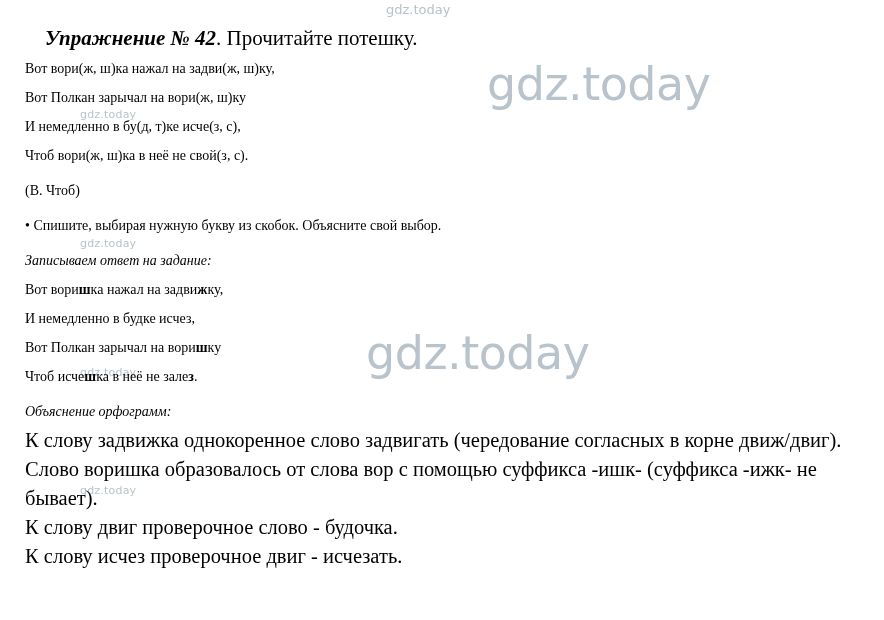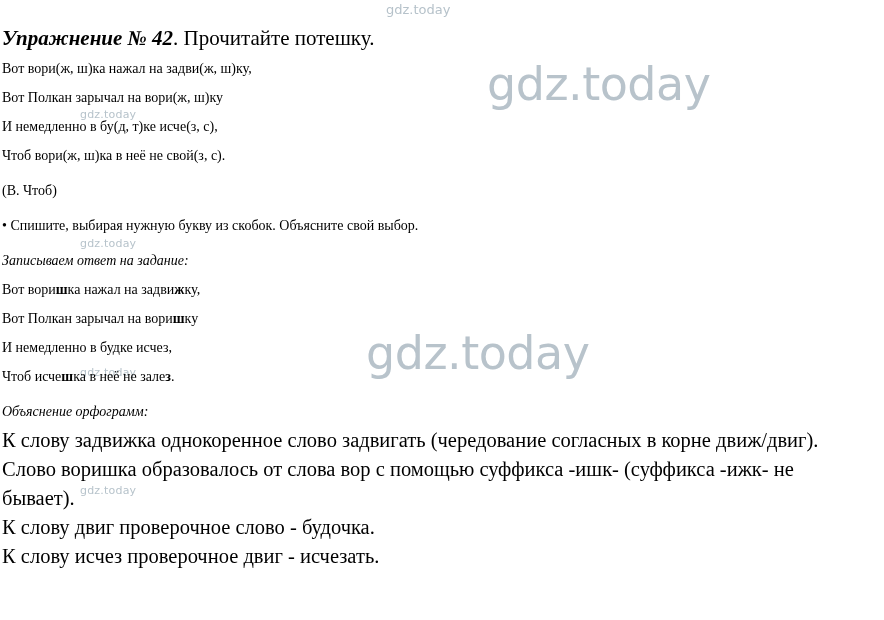--- a/index.html
+++ b/index.html
@@ -13,34 +13,35 @@
     font-family: "Liberation Serif", serif;
     color: #000000;
     position: relative;
     overflow: hidden;
   }
   .page {
     position: relative;
     width: 884px;
     height: 620px;
     box-sizing: border-box;
-    padding: 22px 14px 0 2px;
+    padding: 22px 14px 0 25px;
   }
   .line {
     font-size: 14px;
     line-height: 29px;
     white-space: pre-wrap;
     position: relative;
     z-index: 3;
   }
   .heading-line {
     font-size: 21px;
     line-height: 32px;
     position: relative;
     z-index: 3;
+    margin-left: 20px;
   }
   .heading-line .ex-title {
     font-weight: bold;
     font-style: italic;
   }
   .italic {
     font-style: italic;
   }
   .bold-letter {
     font-weight: bold;
@@ -102,23 +103,23 @@
   <div class="line">(В. Чтоб)</div>
 
   <div class="block-gap"></div>
   <div class="line">• Спишите, выбирая нужную букву из скобок. Объясните свой выбор.</div>
 
   <div class="block-gap"></div>
   <div class="line italic">Записываем ответ на задание:</div>
 
   <div class="line"><span>Вот вори</span><span class="bold-letter">ш</span><span>ка нажал на задви</span><span class="bold-letter">ж</span><span>ку,</span></div>
 
+  <div class="line"><span>И немедленно в будке исчез,</span></div>
+
   <div class="line"><span>Вот Полкан зарычал на вори</span><span class="bold-letter">ш</span><span>ку</span></div>
-
-  <div class="line"><span>И немедленно в будке исчез,</span></div>
 
   <div class="line"><span>Чтоб исче</span><span class="bold-letter">ш</span><span>ка в неё не зале</span><span class="bold-letter">з</span><span>.</span></div>
 
   <div class="block-gap"></div>
   <div class="line italic">Объяснение орфограмм:</div>
 
   <div class="wrap-line">К слову задвижка однокоренное слово задвигать (чередование согласных в корне движ/двиг).</div>
   <div class="wrap-line">Слово воришка образовалось от слова вор с помощью суффикса -ишк- (суффикса -ижк- не бывает).</div>
   <div class="wrap-line">К слову двиг проверочное слово - будочка.</div>
   <div class="wrap-line">К слову исчез проверочное двиг - исчезать.</div>

